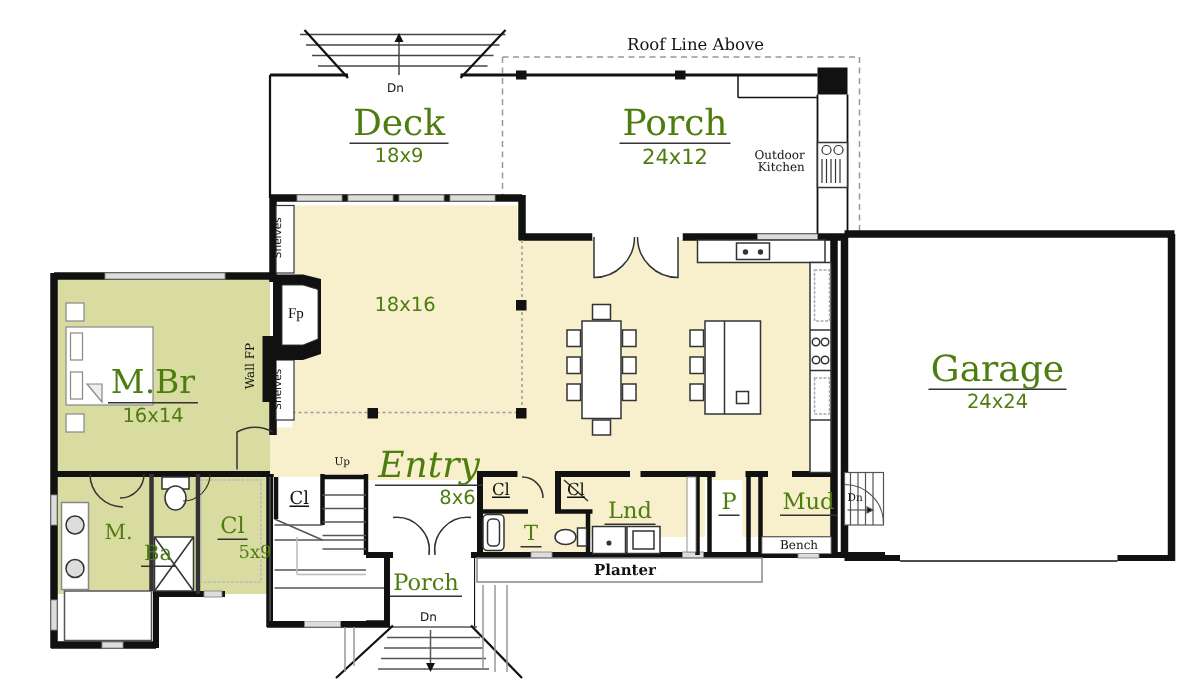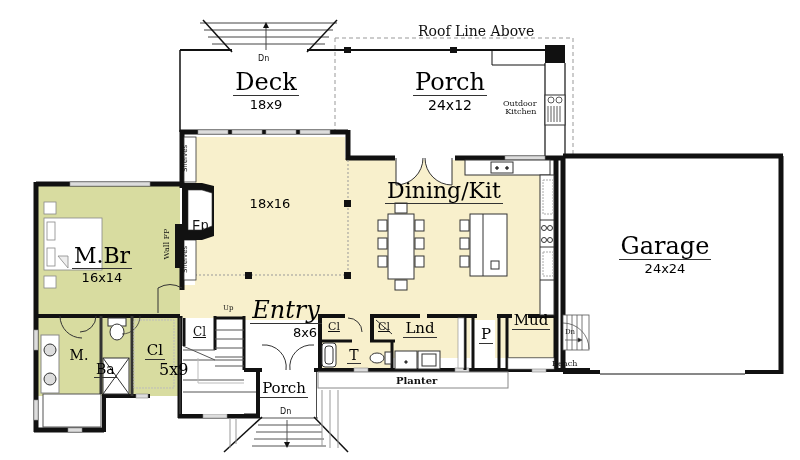--- a/index.html
+++ b/index.html
@@ -1,18 +1,18 @@
 <!DOCTYPE html>
 <html><head>
 <meta charset="utf-8">
 <style>
   html, body { margin:0; padding:0; background:#ffffff; }
   body { width:800px; height:460px; position:relative; overflow:hidden; font-family:"DejaVu Serif","Liberation Serif",serif; }
   #plan { position:absolute; left:0; top:0; }
-  .lbl { position:absolute; text-align:center; color:#000000; line-height:1; white-space:nowrap; }
+  .lbl { position:absolute; text-align:center; color:#4d7c0f; line-height:1; white-space:nowrap; }
   .room-name { font-family:"DejaVu Serif","Liberation Serif",serif; border-bottom:1.5px solid #333; padding:0 2px 1px 2px; display:inline-block; }
   .room-size { font-family:"DejaVu Sans","Liberation Sans",sans-serif; display:block; margin-top:2px; }
   .small { font-family:"DejaVu Sans","Liberation Sans",sans-serif; font-size:9px; color:#111; position:absolute; white-space:nowrap; line-height:1; }
   .vert { transform:rotate(-90deg); transform-origin:center; }
 </style>
 </head>
 <body>
 
 <svg id="plan" width="800" height="460" viewBox="0 0 800 460" xmlns="http://www.w3.org/2000/svg">
 
@@ -304,82 +304,81 @@
     <rect x="395" y="280" width="12" height="10"></rect>
     <rect x="378" y="220" width="9" height="11"></rect>
     <rect x="378" y="238" width="9" height="11"></rect>
     <rect x="378" y="256" width="9" height="11"></rect>
     <rect x="415" y="220" width="9" height="11"></rect>
     <rect x="415" y="238" width="9" height="11"></rect>
     <rect x="415" y="256" width="9" height="11"></rect>
   </g>
 </svg>
 
-<div class="small" style="left:418px; top:24px; font-size:14px; font-family:'DejaVu Serif','Liberation Serif',serif;">Roof Line Above</div>
+<div class="small" style="left:418px; top:24px; font-size:11px; font-family:'DejaVu Serif','Liberation Serif',serif;">Roof Line Above</div>
 <div class="small" style="left:258px; top:55px; font-size:8px;">Dn</div>
 
 <div class="lbl" style="left:226px; top:70px; width:80px;">
   <span class="room-name" style="font-size:24px;">Deck</span>
   <span class="room-size" style="font-size:13px;">18x9</span>
 </div>
 <div class="lbl" style="left:400px; top:70px; width:100px;">
   <span class="room-name" style="font-size:24px;">Porch</span>
   <span class="room-size" style="font-size:14px;">24x12</span>
 </div>
 <div class="small" style="left:503px; top:100px; font-size:8px; text-align:right; font-family:'DejaVu Serif','Liberation Serif',serif;">
   <div>Outdoor</div>
   <div>Kitchen</div>
 </div>
 
 <div class="lbl" style="left:220px; top:195px; width:100px;">
   <span class="room-size" style="font-size:13px;">18x16</span>
 </div>
 <div class="lbl" style="left:374px; top:180px; width:140px;">
-  <span class="room-name" style="font-size:22px;">Dining/Kit</span>
 </div>
 <div class="lbl" style="left:610px; top:234px; width:110px;">
   <span class="room-name" style="font-size:24px;">Garage</span>
   <span class="room-size" style="font-size:13px;">24x24</span>
 </div>
 <div class="lbl" style="left:62px; top:245px; width:80px;">
   <span class="room-name" style="font-size:22px;">M.Br</span>
   <span class="room-size" style="font-size:13px;">16x14</span>
 </div>
 <div class="lbl" style="left:246px; top:298px; width:80px;">
   <span class="room-name" style="font-size:24px;font-style:italic;">Entry</span>
   <span class="room-size" style="font-size:13px;padding-left:38px;">8x6</span>
 </div>
 <div class="lbl" style="left:62px; top:348px; width:34px; font-size:14px;">
   <div>M.</div>
   <span class="room-name" style="font-size:14px;margin-left:32px;">Ba</span>
 </div>
 <div class="lbl" style="left:135px; top:342px; width:40px;">
   <span class="room-name" style="font-size:15px;">Cl</span>
-  <span class="room-size" style="font-size:16px; font-family:'DejaVu Serif','Liberation Serif',serif;margin-left:24px;">5x9</span>
+  <span class="room-size" style="font-size:12px; font-family:'DejaVu Serif','Liberation Serif',serif;margin-left:24px;">5x9</span>
 </div>
 <div class="lbl" style="left:254px; top:380px; width:60px;">
   <span class="room-name" style="font-size:15px;">Porch</span>
 </div>
 <div class="small" style="left:280px; top:408px; font-size:8px;">Dn</div>
 <div class="lbl" style="left:344px; top:347px; width:20px;">
   <span class="room-name" style="font-size:14px;">T</span>
 </div>
-<div class="lbl" style="left:400px; top:320px; width:40px;">
+<div class="lbl" style="left:400px; top:332px; width:40px;">
   <span class="room-name" style="font-size:15px;">Lnd</span>
 </div>
 <div class="lbl" style="left:474px; top:326px; width:24px;">
   <span class="room-name" style="font-size:15px;">P</span>
 </div>
-<div class="lbl" style="left:508px; top:312px; width:46px;">
+<div class="lbl" style="left:508px; top:326px; width:62px;">
   <span class="room-name" style="font-size:15px;">Mud</span>
 </div>
 
-<div class="small" style="left:192px; top:205px; font-size:14px; font-family:Liberation Mono, monospace;margin-top:14px;">Fp</div>
+<div class="small" style="left:192px; top:205px; font-size:10px; font-family:Liberation Serif, serif;">Fp</div>
 <div class="small vert" style="left:152px; top:240px; font-size:8px; font-family:'DejaVu Serif','Liberation Serif',serif;">Wall FP</div>
 <div class="small vert" style="left:172px; top:155px; font-size:7px;">Shelves</div>
 <div class="small vert" style="left:172px; top:256px; font-size:7px;">Shelves</div>
 <div class="small" style="left:223px; top:305px; font-size:7px; font-family:'DejaVu Serif','Liberation Serif',serif;">Up</div>
 <div class="small" style="left:193px; top:326px; font-size:12px; font-family:'DejaVu Serif','Liberation Serif',serif; text-decoration:underline;">Cl</div>
 <div class="small" style="left:328px; top:321px; font-size:11px; font-family:'DejaVu Serif','Liberation Serif',serif; text-decoration:underline;">Cl</div>
 <div class="small" style="left:378px; top:321px; font-size:11px; font-family:'DejaVu Serif','Liberation Serif',serif; text-decoration:underline;">Cl</div>
 <div class="small" style="left:565px; top:329px; font-size:7px; font-family:'DejaVu Serif','Liberation Serif',serif;">Dn</div>
-<div class="small" style="left:552px; top:360px; font-size:8px; font-family:'DejaVu Serif','Liberation Serif',serif;">Bench</div>
+<div class="small" style="left:520px; top:360px; font-size:8px; font-family:'DejaVu Serif','Liberation Serif',serif;">Bench</div>
 <div class="small" style="left:396px; top:376px; font-size:10px; font-family:'DejaVu Serif','Liberation Serif',serif;font-weight:bold;">Planter</div>
 
 </body></html>

